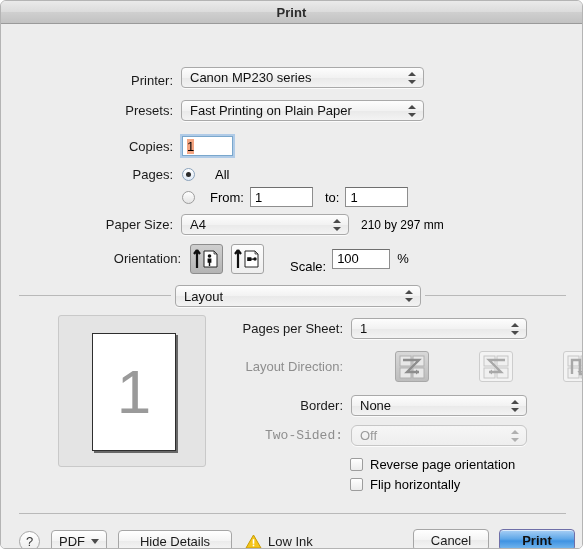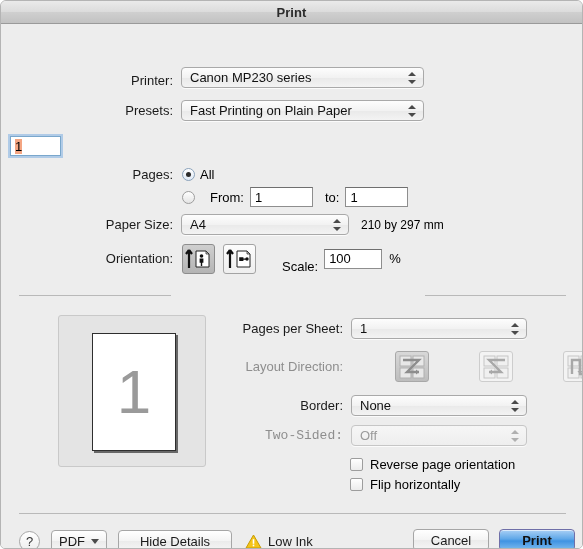--- a/index.html
+++ b/index.html
@@ -316,28 +316,29 @@
 
     <div class="row" style="left:0; top:76px; width:425px;">
       <div class="lbl" style="width:172px;">Presets:</div>
       <div class="popup" style="margin-left:8px; width:243px;">
         <span>Fast Printing on Plain Paper</span>
         <span class="arrows"></span>
       </div>
     </div>
 
     <div class="row" style="left:0; top:112px;">
+      <div class="lbl" style="width:172px;">Copies:</div>
       <div class="field focused" style="margin-left:9px; width:51px;">
         <span class="sel">1</span>
       </div>
     </div>
 
     <div class="row" style="left:0; top:143px;">
       <div class="lbl" style="width:172px;">Pages:</div>
-      <div style="margin-left:9px; display:flex; align-items:center; gap:5px;">
+      <div style="margin-left:9px; display:flex; align-items:center; gap:20px;">
         <span class="radio on"></span>
         <span>All</span>
       </div>
     </div>
 
     <div class="row" style="left:0; top:163px;">
       <div class="lbl" style="width:172px;"></div>
       <div style="margin-left:9px; display:flex; align-items:center; gap:15px;">
         <span class="radio"></span>
         <span>From:</span>
@@ -353,21 +354,21 @@
 
     <div class="row" style="left:0; top:190px;justify-content:center;">
       <div class="lbl" style="width:172px;">Paper Size:</div>
       <div class="popup" style="margin-left:8px; width:168px;">
         <span>A4</span>
         <span class="arrows"></span>
       </div>
       <div style="margin-left:12px; font-size:12px;">210 by 297 mm</div>
     </div>
 
-    <div class="row" style="left:0; top:219px;">
+    <div class="row" style="left:8px; top:219px;">
       <div class="lbl" style="width:172px;">Orientation:</div>
 
       <div class="orient-btn sel" style="margin-left:9px;">
         <svg width="27" height="22" viewBox="0 0 27 22">
           <path d="M4 2 L4 20 M4 2 L1 6 M4 2 L7 6" stroke="#111" stroke-width="2.2" fill="none"></path>
           <path d="M11 3 L21 3 L24 6 L24 19 L11 19 Z" fill="#fff" stroke="#222" stroke-width="1"></path>
           <path d="M21 3 L21 6 L24 6 Z" fill="#c9c9c9" stroke="#222" stroke-width="0.7"></path>
           <circle cx="16.5" cy="8" r="1.8" fill="#111"></circle>
           <path d="M14.6 10.5 h3.8 v4.2 h-1.2 v3.2 h-1.4 v-3.2 h-1.2 Z" fill="#111"></path>
         </svg>
@@ -385,20 +386,24 @@
 
       <div style="margin-left:26px;margin-top:16px;">Scale:</div>
       <div class="field" style="margin-left:6px; width:58px;">
         <span>100</span>
       </div>
       <div style="margin-left:7px;">%</div>
     </div>
 
     <div class="sep" style="left:18px; top:271px; width:152px;"></div>
     <div class="sep" style="left:424px; top:271px; width:141px;"></div>
+    <div class="popup" style="position:absolute; left:174px; top:261px; width:246px; height:22px;">
+      <span>Layout</span>
+      <span class="arrows"></span>
+    </div>
 
     <div class="preview">
       <div class="sheet">
         <span class="num">1</span>
       </div>
     </div>
 
     <div class="row" style="left:0; top:294px;">
       <div class="lbl" style="width:342px;">Pages per Sheet:</div>
       <div class="popup" style="margin-left:8px; width:176px;">
@@ -455,21 +460,21 @@
     <div class="row" style="left:0; top:371px;">
       <div class="lbl" style="width:342px;">Border:</div>
       <div class="popup" style="margin-left:8px; width:176px;">
         <span>None</span>
         <span class="arrows"></span>
       </div>
     </div>
 
     <div class="row" style="left:0; top:401px;">
       <div class="lbl dim" style="width:342px;font-family:Liberation Mono, monospace;">Two-Sided:</div>
-      <div class="popup dim" style="margin-left:8px; width:176px;">
+      <div class="popup dim" style="margin-left:8px; width:176px;border-radius:6px;">
         <span>Off</span>
         <span class="arrows"></span>
       </div>
     </div>
 
     <div class="row" style="left:349px; top:433px; gap:7px;">
       <span class="checkbox"></span>
       <span>Reverse page orientation</span>
     </div>
     <div class="row" style="left:349px; top:453px; gap:7px;">

